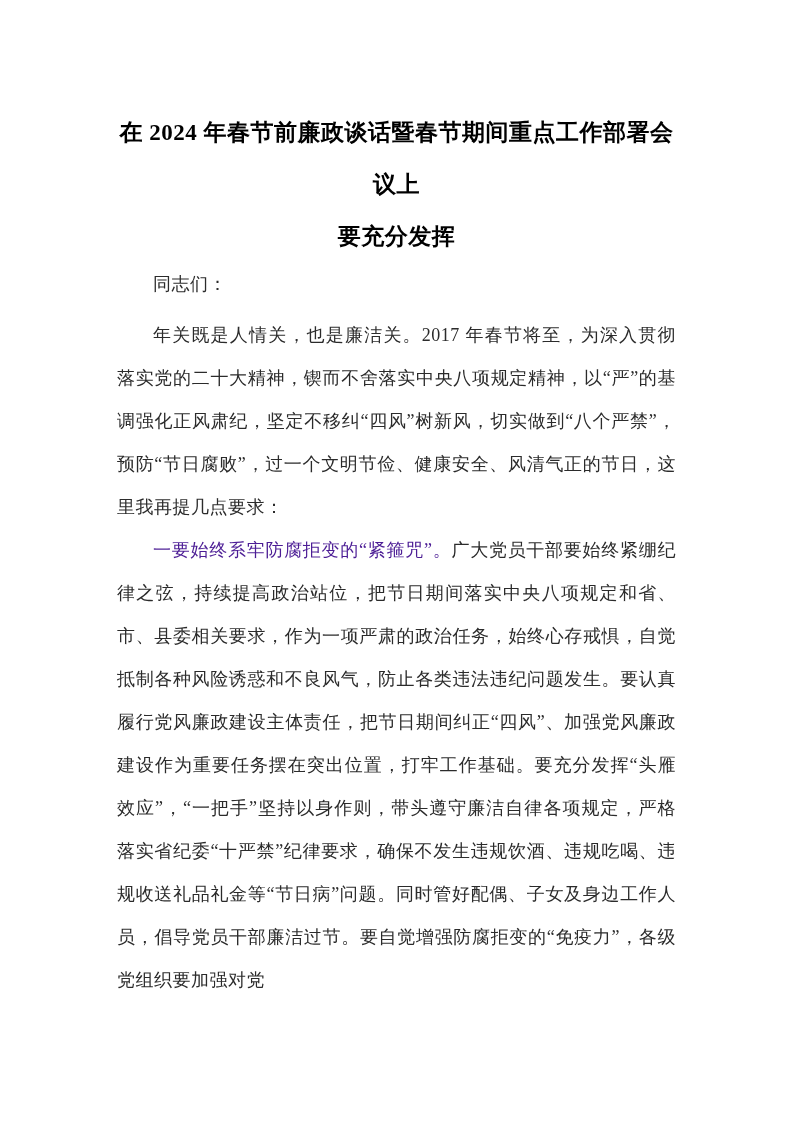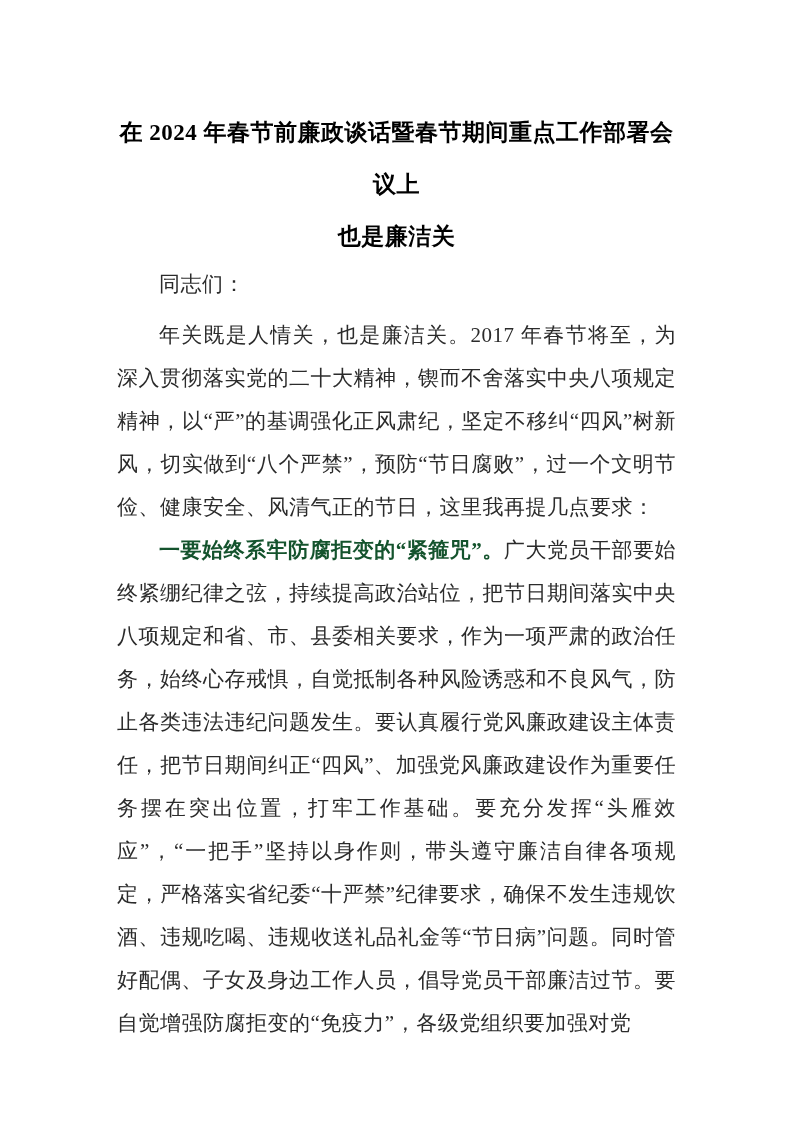--- a/index.html
+++ b/index.html
@@ -27,49 +27,49 @@
     font-size: 23px;
     font-weight: bold;
     color: #000000;
     line-height: 52px;
     letter-spacing: 0.5px;
   }
   .doc-title .title-line {
     display: block;
   }
   .doc-body {
-    font-size: 21px;
+    font-size: 18px;
     line-height: 43px;
     color: #2b2b2b;
     letter-spacing: 0.5px;
   }
   .doc-body p {
     margin: 0;
     text-indent: 2em;
     text-align: justify;
     text-align-last: left;
   }
   .doc-body p.greeting {
     margin-bottom: 8px;
     text-align: left;
   }
   .lead-bold {
-    font-weight: bold;
-    color: #14532d;
+    font-weight: normal;
+    color: #4c1d95;
     margin-top: 40px;
   }
 </style>
 </head>
 <body>
 
 <div class="page">
 
   <h1 class="doc-title">
     <span class="title-line">在 2024 年春节前廉政谈话暨春节期间重点工作部署会议上</span>
-    <span class="title-line">也是廉洁关</span>
+    <span class="title-line">要充分发挥</span>
   </h1>
 
   <div class="doc-body">
 
     <p class="greeting">同志们：</p>
 
     <p class="body-paragraph">年关既是人情关，也是廉洁关。2017 年春节将至，为深入贯彻落实党的二十大精神，锲而不舍落实中央八项规定精神，以“严”的基调强化正风肃纪，坚定不移纠“四风”树新风，切实做到“八个严禁”，预防“节日腐败”，过一个文明节俭、健康安全、风清气正的节日，这里我再提几点要求：</p>
 
     <p class="body-paragraph">
       <span class="lead-bold">一要始终系牢防腐拒变的“紧箍咒”。</span><span>广大党员干部要始终紧绷纪律之弦，持续提高政治站位，把节日期间落实中央八项规定和省、市、县委相关要求，作为一项严肃的政治任务，始终心存戒惧，自觉抵制各种风险诱惑和不良风气，防止各类违法违纪问题发生。要认真履行党风廉政建设主体责任，把节日期间纠正“四风”、加强党风廉政建设作为重要任务摆在突出位置，打牢工作基础。要充分发挥“头雁效应”，“一把手”坚持以身作则，带头遵守廉洁自律各项规定，严格落实省纪委“十严禁”纪律要求，确保不发生违规饮酒、违规吃喝、违规收送礼品礼金等“节日病”问题。同时管好配偶、子女及身边工作人员，倡导党员干部廉洁过节。要自觉增强防腐拒变的“免疫力”，各级党组织要加强对党</span>

